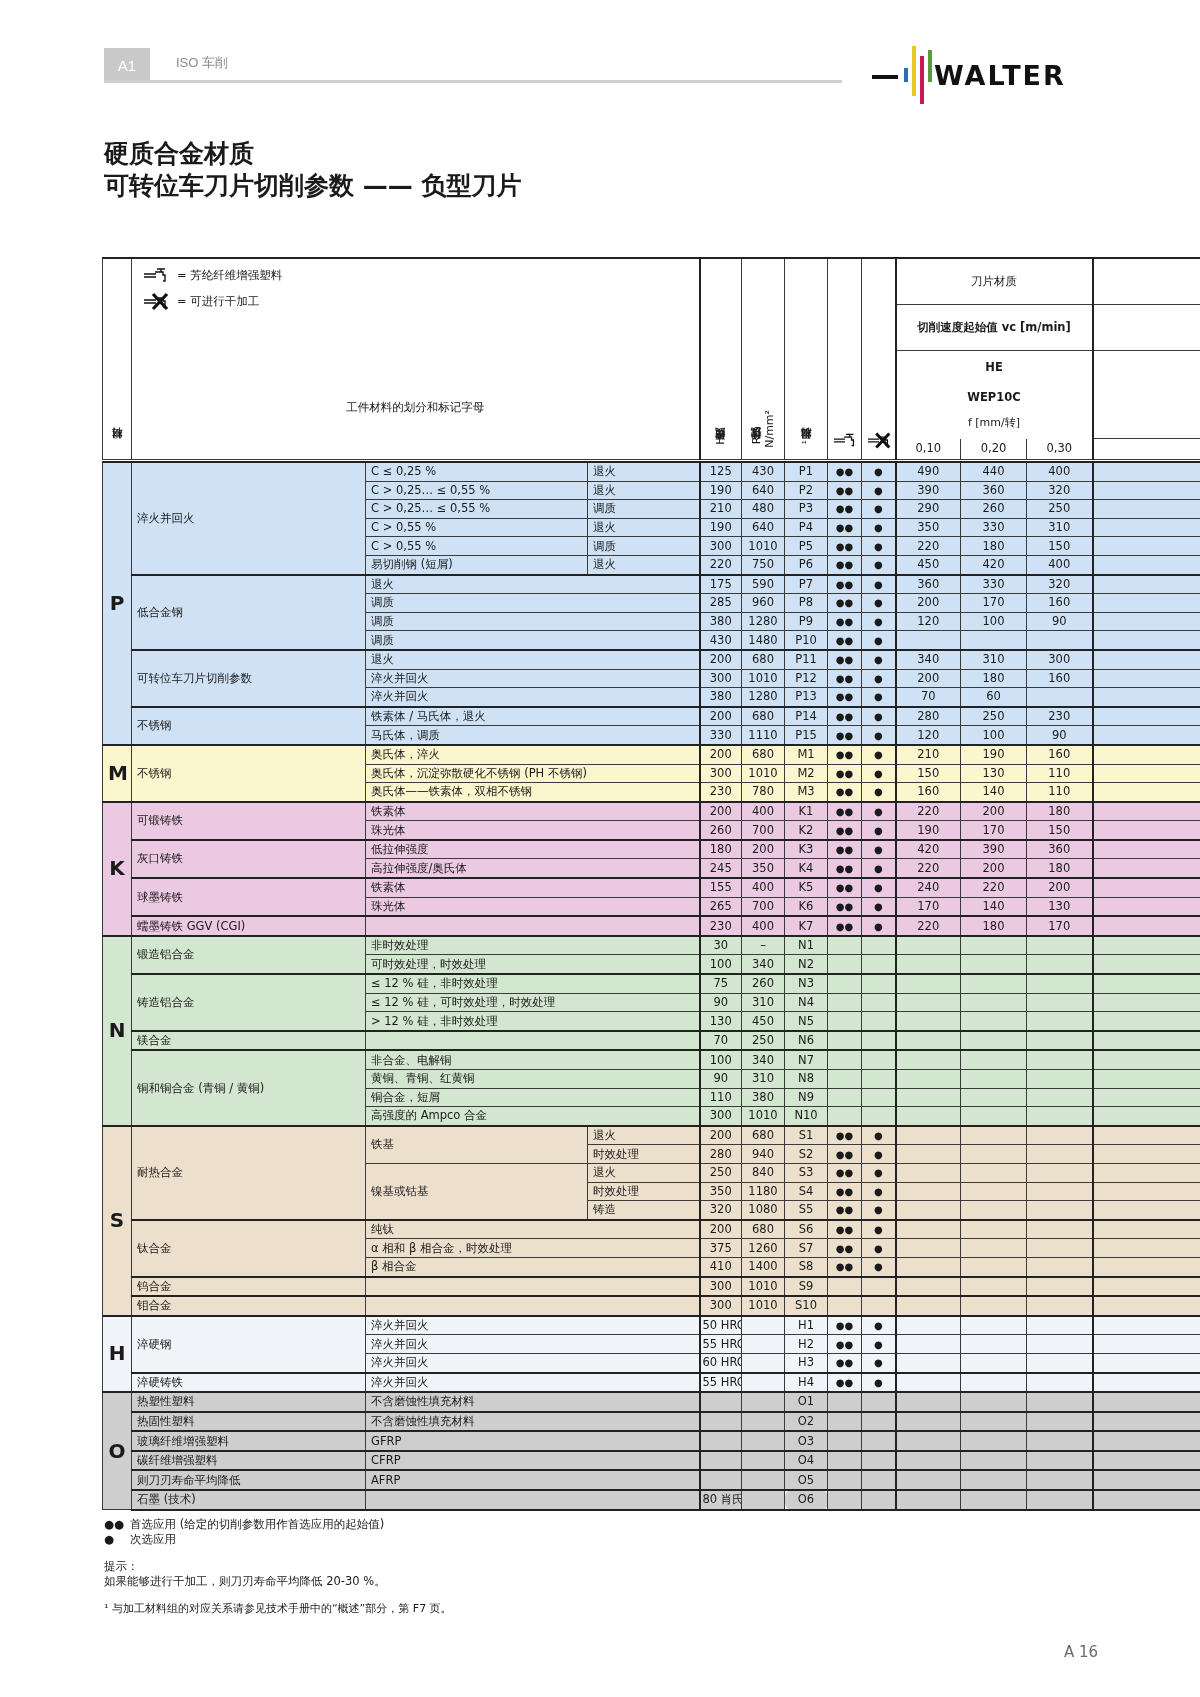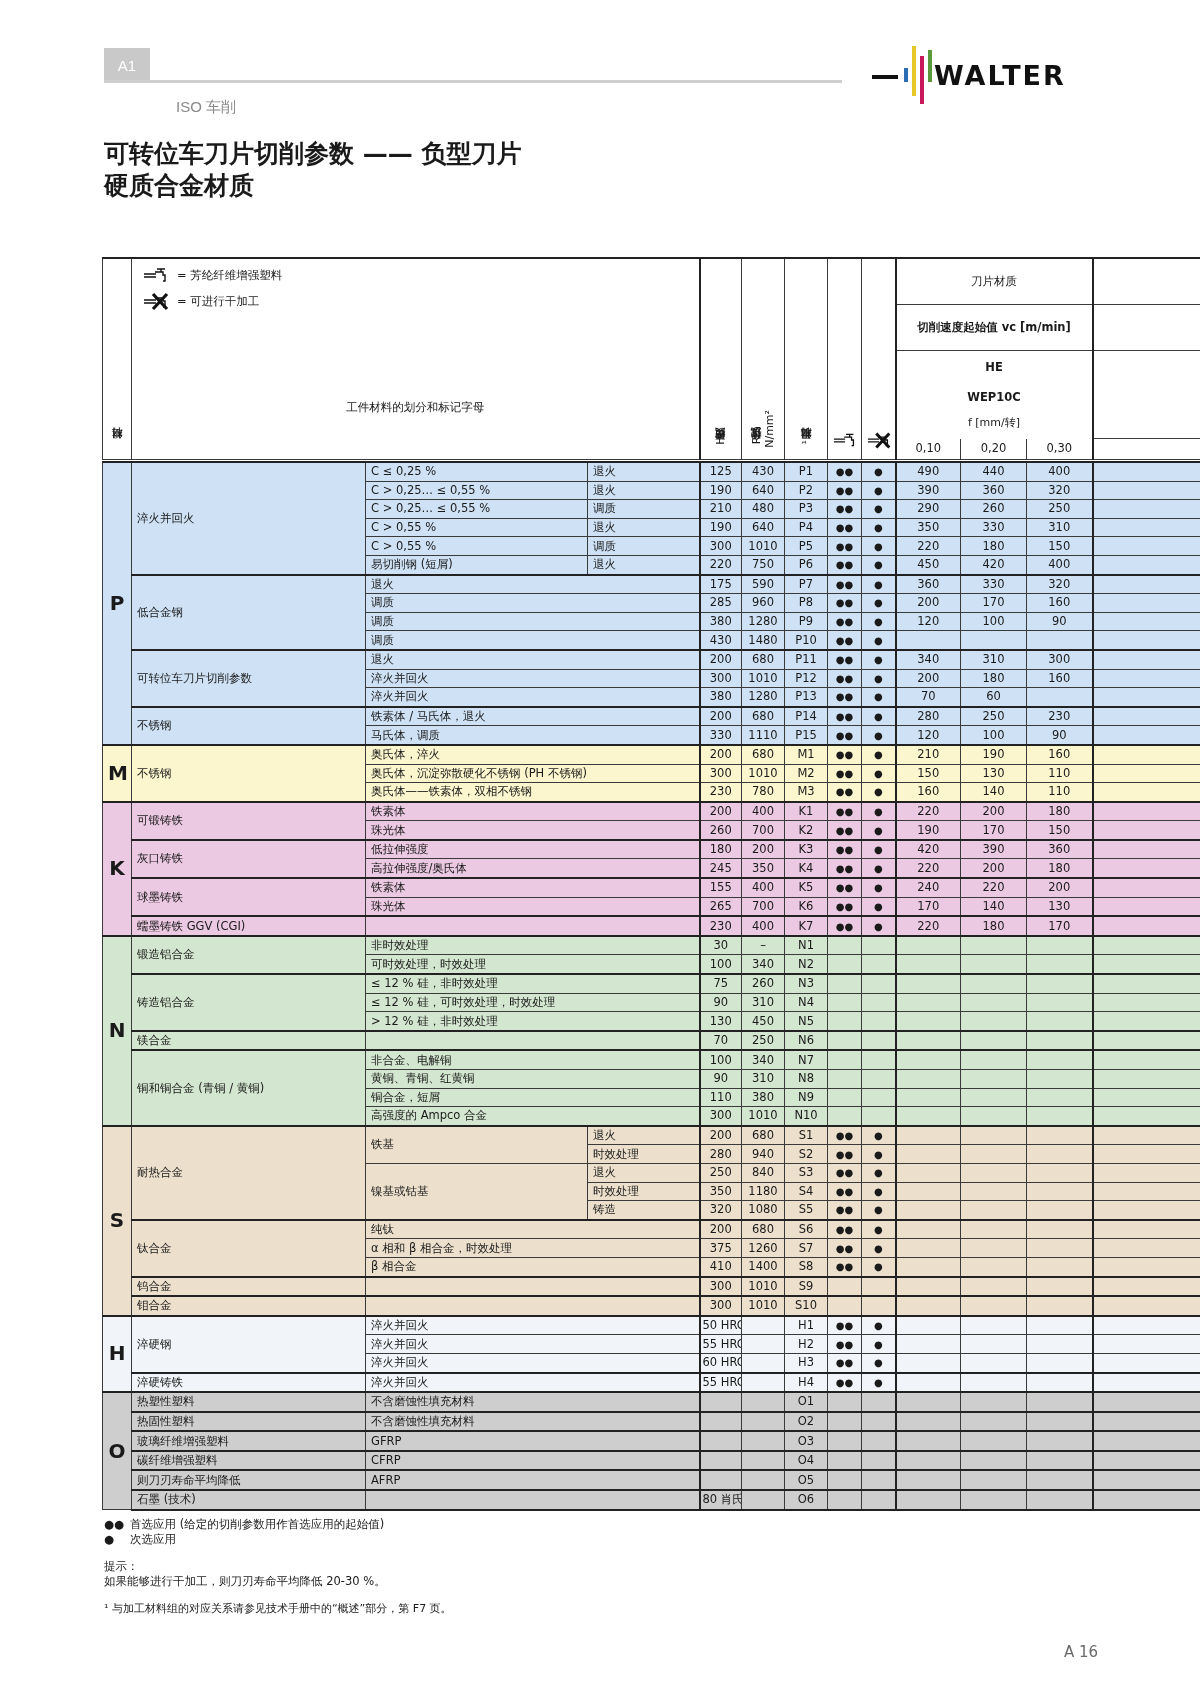--- a/index.html
+++ b/index.html
@@ -1,18 +1,18 @@
 <!DOCTYPE html>
 <html><head>
 <meta charset="utf-8">
 <style>
   html, body { margin:0; padding:0; background:#ffffff; }
   body { width:1200px; height:1697px; position:relative; font-family:"DejaVu Sans", sans-serif; color:#1a1a1a; overflow:hidden; }
   .hdr-tab { position:absolute; left:104px; top:48px; width:46px; height:34px; background:#c9c9c9; color:#ffffff; font-size:15px; display:flex; align-items:center; justify-content:center; font-family:"Liberation Sans", sans-serif; }
-  .hdr-sec { position:absolute; left:176px; top:54px; font-size:15px; color:#8a8a8a; font-family:"Liberation Sans", sans-serif;margin-top:44px; }
+  .hdr-sec { position:absolute; left:176px; top:54px; font-size:13px; color:#8a8a8a; font-family:"Liberation Sans", sans-serif; }
   .hdr-line { position:absolute; left:104px; top:80px; width:738px; height:3px; background:#cfcfcf; }
   .logo { position:absolute; left:872px; top:46px; width:230px; height:58px; }
   .logo .dash { position:absolute; left:0; top:29px; width:26px; height:4px; background:#111; }
   .logo .bar { position:absolute; width:4px; }
   .logo .word { position:absolute; left:62px; top:14px; font-size:27px; font-weight:bold; letter-spacing:2px; font-family:"DejaVu Sans", sans-serif; color:#111; }
   .title { position:absolute; left:104px; top:138px; font-size:25px; font-weight:bold; line-height:32px; }
   table.main { position:absolute; left:102px; top:257px; width:1098px; border-collapse:collapse; table-layout:fixed; font-size:11.5px; }
   table.main td, table.main th { border:1px solid #3a3a3a; padding:0 5px; height:17.6px; line-height:17px; white-space:nowrap; overflow:hidden; font-weight:normal; }
   table.main td.num, table.main td.c { text-align:center; padding:0 2px; }
   table.main td.grp { font-size:20px; font-weight:bold; text-align:center; }
@@ -37,22 +37,22 @@
 <div class="logo">
   <div class="dash"></div>
   <div class="bar" style="left:32px;top:22px;height:14px;background:#2a6db5;"></div>
   <div class="bar" style="left:40px;top:0;height:50px;background:#e6c82a;"></div>
   <div class="bar" style="left:48px;top:10px;height:48px;background:#c8185a;"></div>
   <div class="bar" style="left:56px;top:4px;height:32px;background:#5a9a3a;"></div>
   <div class="word">WALTER</div>
 </div>
 
 <div class="title">
+  <div>硬质合金材质</div>
   <div>可转位车刀片切削参数 —— 负型刀片</div>
-  <div>硬质合金材质</div>
 </div>
 
 <table class="main">
   <colgroup>
     <col style="width:29px">
       <col style="width:234px">
       <col style="width:222px">
       <col style="width:112px">
     <col style="width:42px">
       <col style="width:43px">
@@ -837,21 +837,21 @@
         <td class="c thickL"></td>
         <td class="c"></td>
         <td class="c"></td>
         <td class="thickL" style="border-right: none;"></td>
       </tr>
       <tr class="bgO topline">
         <td rowspan="1" style="border-bottom: 2px solid rgb(34, 34, 34);">石墨 (技术)</td>
         <td colspan="2" style="border-bottom: 2px solid rgb(34, 34, 34);"></td>
         <td class="num thickL" style="border-bottom: 2px solid rgb(34, 34, 34);">80 肖氏</td>
         <td class="num" style="border-bottom: 2px solid rgb(34, 34, 34);"></td>
-        <td class="c" style="border-bottom: 2px solid rgb(34, 34, 34);">O6</td>
+        <td class="c" style="border-bottom: 2px solid rgb(34, 34, 34); border-radius: 7px;">O6</td>
         <td class="c" style="font-size: 10px; border-bottom: 2px solid rgb(34, 34, 34);"></td>
         <td class="c" style="font-size: 10px; border-bottom: 2px solid rgb(34, 34, 34);"></td>
         <td class="c thickL" style="border-bottom: 2px solid rgb(34, 34, 34);"></td>
         <td class="c" style="border-bottom: 2px solid rgb(34, 34, 34);"></td>
         <td class="c" style="border-bottom: 2px solid rgb(34, 34, 34);"></td>
         <td class="thickL" style="border-right: none; border-bottom: 2px solid rgb(34, 34, 34);"></td>
       </tr>
     </tbody>
 </table>
 

